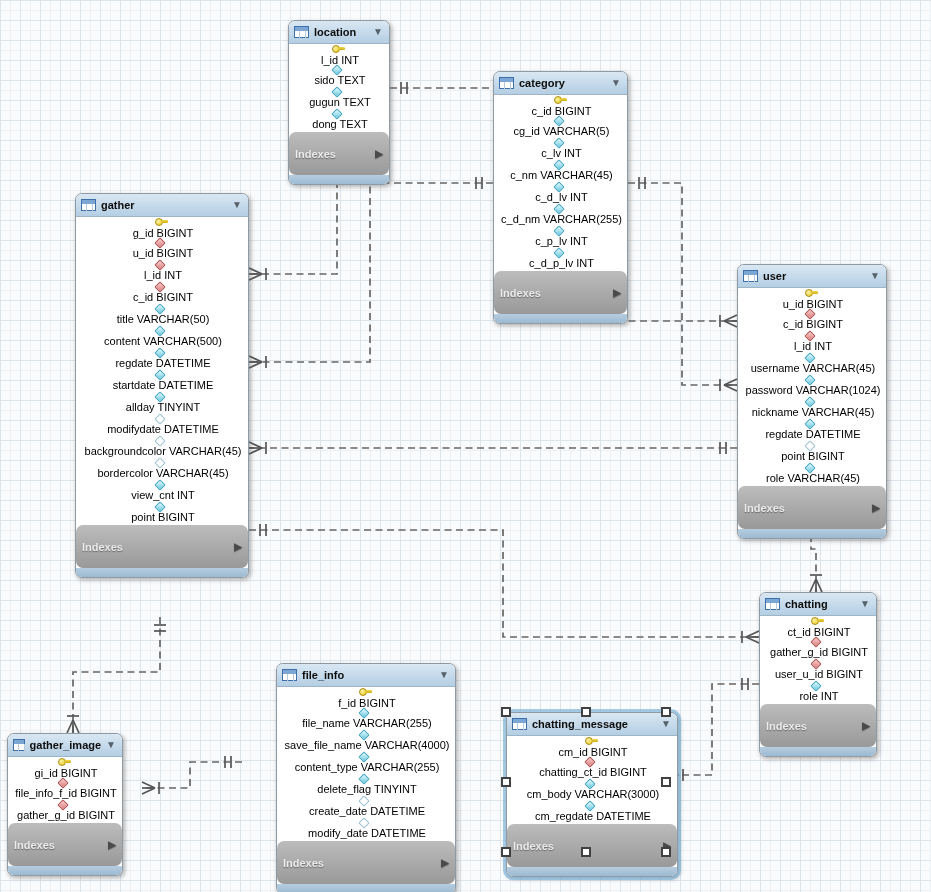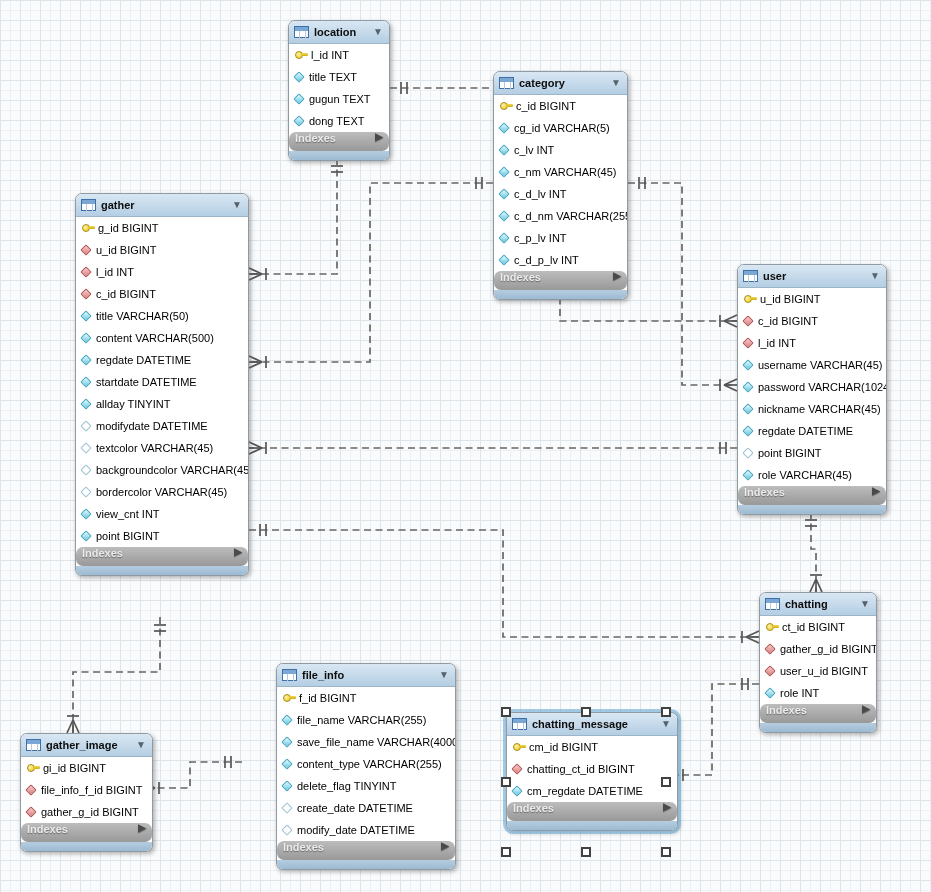--- a/index.html
+++ b/index.html
@@ -24,23 +24,23 @@
     border:1px solid #8f9aa3;border-radius:7px;overflow:hidden;
     box-shadow:1.5px 2px 4px rgba(90,90,90,.45);
   }
   .tbl.selected{box-shadow:0 0 0 3px rgba(120,176,216,.65),1.5px 2px 4px rgba(90,90,90,.45);}
   .tbl-header{
     height:22px;display:flex;align-items:center;gap:5px;padding:0 6px 0 5px;
     background:linear-gradient(#d9e7f3,#b4cee3);border-bottom:1px solid #9db5c9;
   }
   .tbl-title{font-size:11px;font-weight:bold;color:#0d0d0d;white-space:nowrap;}
   .collapse{margin-left:auto;font-size:10px;color:#55616b;line-height:1;}
-  .row{height:22px;display:flex;align-items:center;padding:0 4px 0 6px;font-size:11px;color:#000;white-space:nowrap;background:#fff;}
+  .row{height:22px;display:flex;align-items:center;padding:0 4px 0 6px;font-size:11px;color:#000;white-space:nowrap;background:#fff;flex-direction:column;}
   .idx{
-    height:19px;display:flex;padding:0 6px;
+    height:19px;display:flex;align-items:center;padding:12px 6px;
     background:linear-gradient(#bcbcbc,#999999);
     font-size:11px;font-weight:bold;color:#ececec;text-shadow:0 1px 1px rgba(70,70,70,.65);border-radius:7px;
   }
   .idx-arrow{margin-left:auto;font-size:10px;color:#4a4a4a;line-height:1;}
   .tbl-footer{height:9px;background:linear-gradient(#b6cde0,#9cbad2);}
   
   .ic{flex:0 0 auto;}
   .d{width:8px;height:8px;margin-right:6px;transform:rotate(45deg);border-radius:1px;box-sizing:border-box;}
   .d-col{background:linear-gradient(135deg,#cdf2f9 20%,#67c6dd);border:1px solid #45a6c2;}
   .d-fk{background:linear-gradient(135deg,#f5bcbc 20%,#d87f7f);border:1px solid #b05252;}
@@ -159,21 +159,21 @@
           <span class="tbl-title">location</span>
           <span class="collapse">▼</span>
         </div>
         <div class="tbl-body">
           <div class="row">
             <span class="ic k"></span>
             <span class="lbl">l_id INT</span>
           </div>
           <div class="row">
             <span class="ic d d-col"></span>
-            <span class="lbl">title TEXT</span>
+            <span class="lbl">sido TEXT</span>
           </div>
           <div class="row">
             <span class="ic d d-col"></span>
             <span class="lbl">gugun TEXT</span>
           </div>
           <div class="row">
             <span class="ic d d-col"></span>
             <span class="lbl">dong TEXT</span>
           </div>
         </div>
@@ -271,24 +271,20 @@
           <div class="row">
             <span class="ic d d-col"></span>
             <span class="lbl">allday TINYINT</span>
           </div>
           <div class="row">
             <span class="ic d d-null"></span>
             <span class="lbl">modifydate DATETIME</span>
           </div>
           <div class="row">
             <span class="ic d d-null"></span>
-            <span class="lbl">textcolor VARCHAR(45)</span>
-          </div>
-          <div class="row">
-            <span class="ic d d-null"></span>
             <span class="lbl">backgroundcolor VARCHAR(45)</span>
           </div>
           <div class="row">
             <span class="ic d d-null"></span>
             <span class="lbl">bordercolor VARCHAR(45)</span>
           </div>
           <div class="row">
             <span class="ic d d-col"></span>
             <span class="lbl">view_cnt INT</span>
           </div>
@@ -418,21 +414,21 @@
             <span class="ic d d-null"></span>
             <span class="lbl">modify_date DATETIME</span>
           </div>
         </div>
         <div class="idx">
           <span>Indexes</span>
           <span class="idx-arrow">▶</span>
         </div>
         <div class="tbl-footer"></div>
       </div>
-      <div class="tbl" style="left: 20px; top: 733px; width: 133px;">
+      <div class="tbl" style="left: 7px; top: 733px; width: 116px;">
         <div class="tbl-header">
           <span class="ticon"></span>
           <span class="tbl-title">gather_image</span>
           <span class="collapse">▼</span>
         </div>
         <div class="tbl-body">
           <div class="row">
             <span class="ic k"></span>
             <span class="lbl">gi_id BIGINT</span>
           </div>
@@ -458,20 +454,24 @@
           <span class="collapse">▼</span>
         </div>
         <div class="tbl-body">
           <div class="row">
             <span class="ic k"></span>
             <span class="lbl">cm_id BIGINT</span>
           </div>
           <div class="row">
             <span class="ic d d-fk"></span>
             <span class="lbl">chatting_ct_id BIGINT</span>
+          </div>
+          <div class="row">
+            <span class="ic d d-col"></span>
+            <span class="lbl">cm_body VARCHAR(3000)</span>
           </div>
           <div class="row">
             <span class="ic d d-col"></span>
             <span class="lbl">cm_regdate DATETIME</span>
           </div>
         </div>
         <div class="idx">
           <span>Indexes</span>
           <span class="idx-arrow">▶</span>
         </div>

